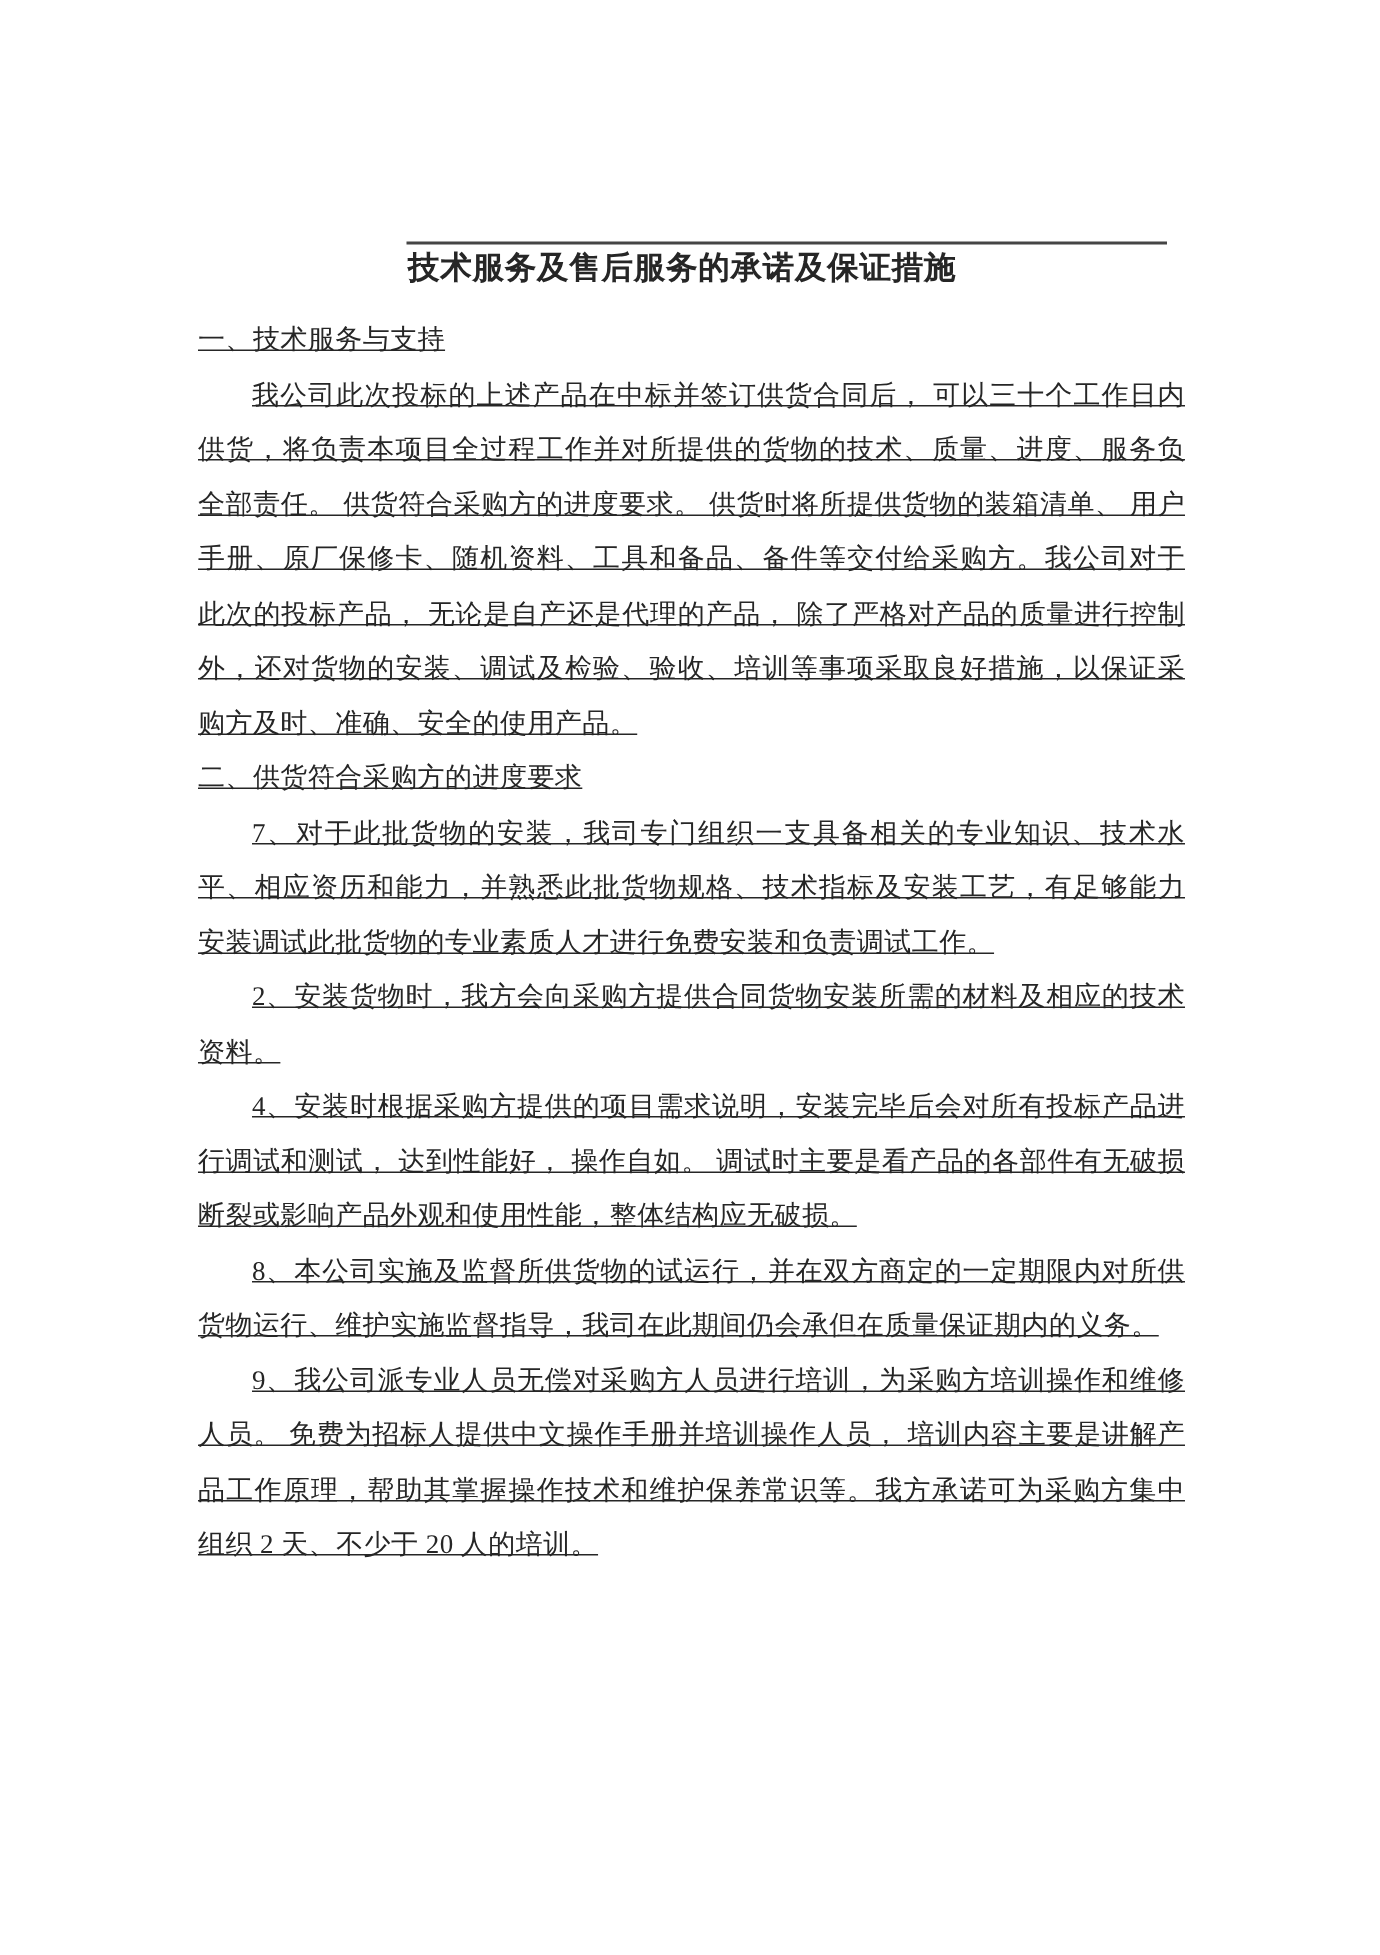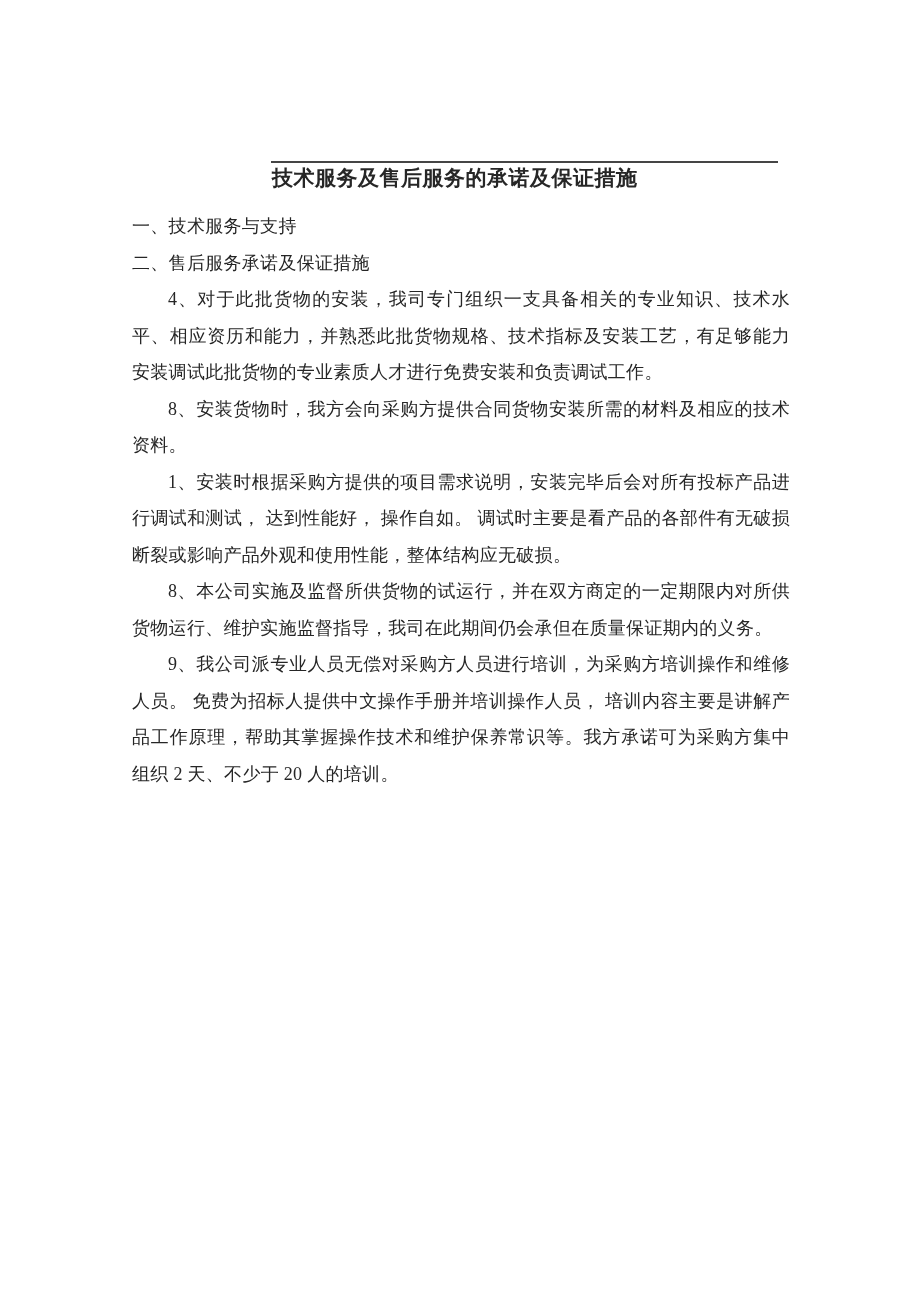--- a/index.html
+++ b/index.html
@@ -43,20 +43,21 @@
   .body-text {
     position: absolute;
     left: 132px;
     top: 169px;
     width: 658px;
     font-size: 18px;
     line-height: 36.5px;
     text-align: justify;
     text-justify: inter-character;
     letter-spacing: 0.3px;
+    text-decoration: underline;
   }
   .body-text p {
     margin: 0;
     padding: 0;
   }
   .heading {
     text-indent: 0;
   }
   .para {
     text-indent: 2em;
@@ -68,29 +69,30 @@
 <div class="page">
 
   <div class="title-rule"></div>
 
   <h1 class="doc-title">技术服务及售后服务的承诺及保证措施</h1>
 
   <div class="body-text">
 
     <p class="heading">一、技术服务与支持</p>
 
+    <p class="para">我公司此次投标的上述产品在中标并签订供货合同后， 可以三十个工作日内供货，将负责本项目全过程工作并对所提供的货物的技术、质量、进度、服务负全部责任。 供货符合采购方的进度要求。 供货时将所提供货物的装箱清单、 用户手册、原厂保修卡、随机资料、工具和备品、备件等交付给采购方。我公司对于此次的投标产品， 无论是自产还是代理的产品， 除了严格对产品的质量进行控制外，还对货物的安装、调试及检验、验收、培训等事项采取良好措施，以保证采购方及时、准确、安全的使用产品。</p>
 
-    <p class="heading">二、售后服务承诺及保证措施</p>
+    <p class="heading">二、供货符合采购方的进度要求</p>
 
-    <p class="para">4、对于此批货物的安装，我司专门组织一支具备相关的专业知识、技术水平、相应资历和能力，并熟悉此批货物规格、技术指标及安装工艺，有足够能力安装调试此批货物的专业素质人才进行免费安装和负责调试工作。</p>
+    <p class="para">7、对于此批货物的安装，我司专门组织一支具备相关的专业知识、技术水平、相应资历和能力，并熟悉此批货物规格、技术指标及安装工艺，有足够能力安装调试此批货物的专业素质人才进行免费安装和负责调试工作。</p>
 
-    <p class="para">8、安装货物时，我方会向采购方提供合同货物安装所需的材料及相应的技术资料。</p>
+    <p class="para">2、安装货物时，我方会向采购方提供合同货物安装所需的材料及相应的技术资料。</p>
 
 
-    <p class="para">1、安装时根据采购方提供的项目需求说明，安装完毕后会对所有投标产品进行调试和测试， 达到性能好， 操作自如。 调试时主要是看产品的各部件有无破损断裂或影响产品外观和使用性能，整体结构应无破损。</p>
+    <p class="para">4、安装时根据采购方提供的项目需求说明，安装完毕后会对所有投标产品进行调试和测试， 达到性能好， 操作自如。 调试时主要是看产品的各部件有无破损断裂或影响产品外观和使用性能，整体结构应无破损。</p>
 
     <p class="para">8、本公司实施及监督所供货物的试运行，并在双方商定的一定期限内对所供货物运行、维护实施监督指导，我司在此期间仍会承但在质量保证期内的义务。</p>
 
     <p class="para">9、我公司派专业人员无偿对采购方人员进行培训，为采购方培训操作和维修人员。 免费为招标人提供中文操作手册并培训操作人员， 培训内容主要是讲解产品工作原理，帮助其掌握操作技术和维护保养常识等。我方承诺可为采购方集中组织 2 天、不少于  20 人的培训。</p>
 
   </div>
 
 </div>
 
 </body></html>

